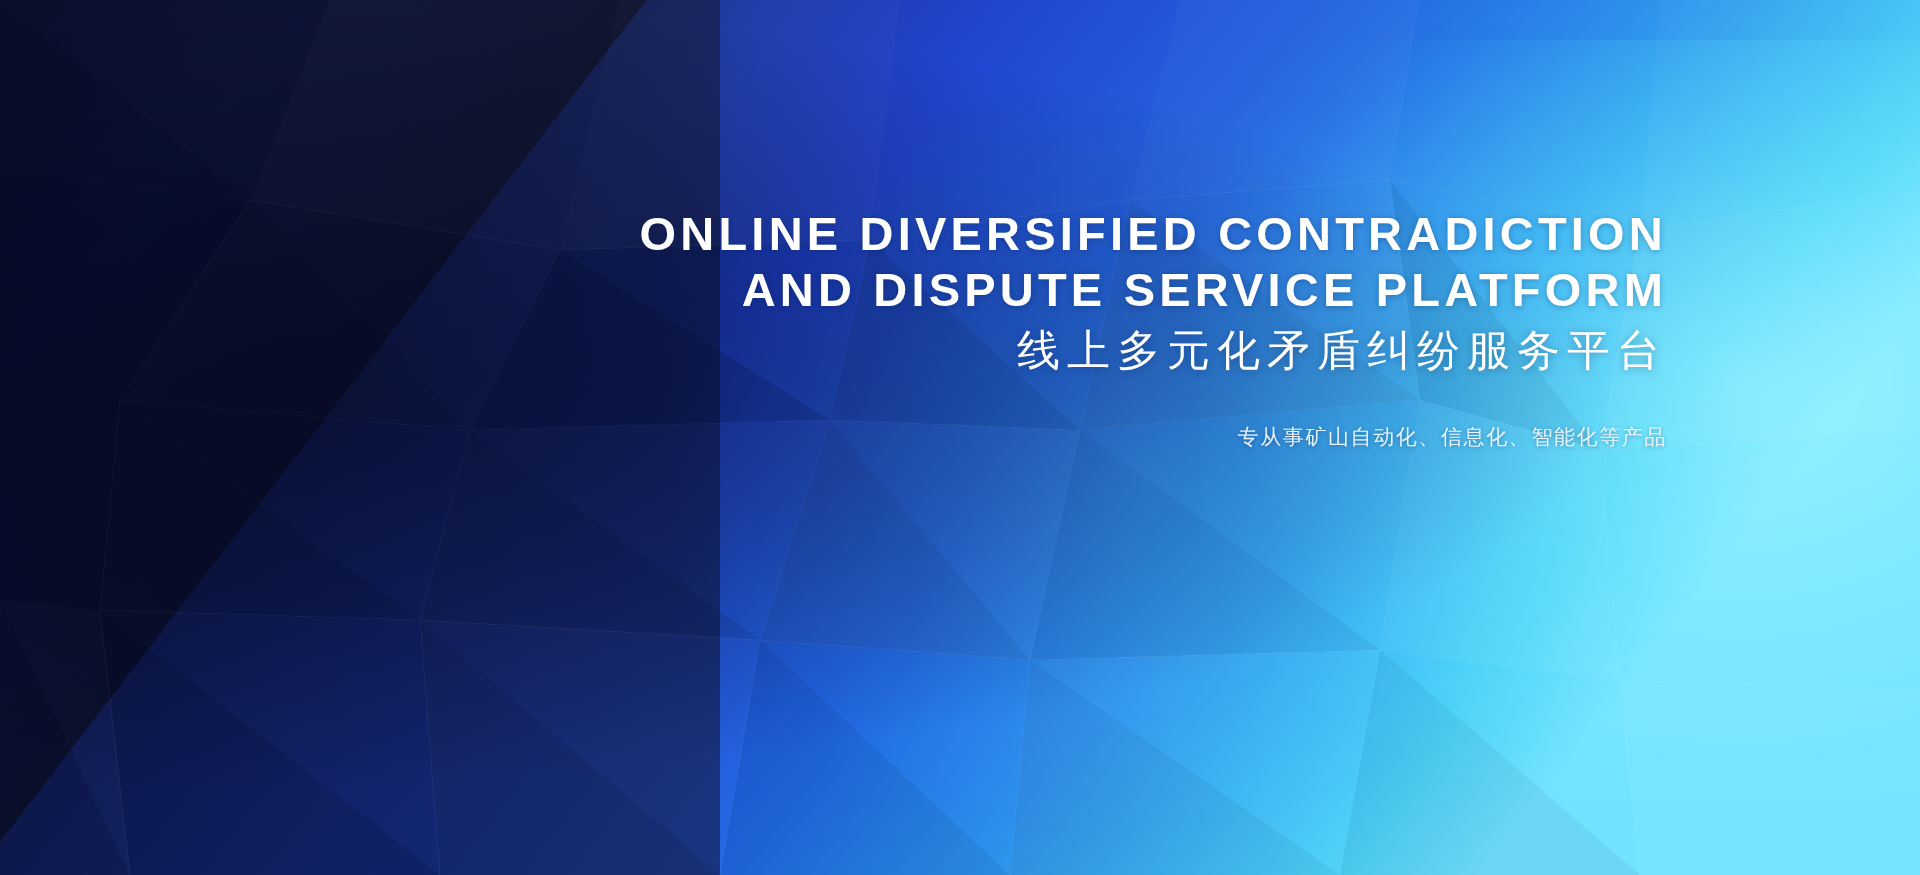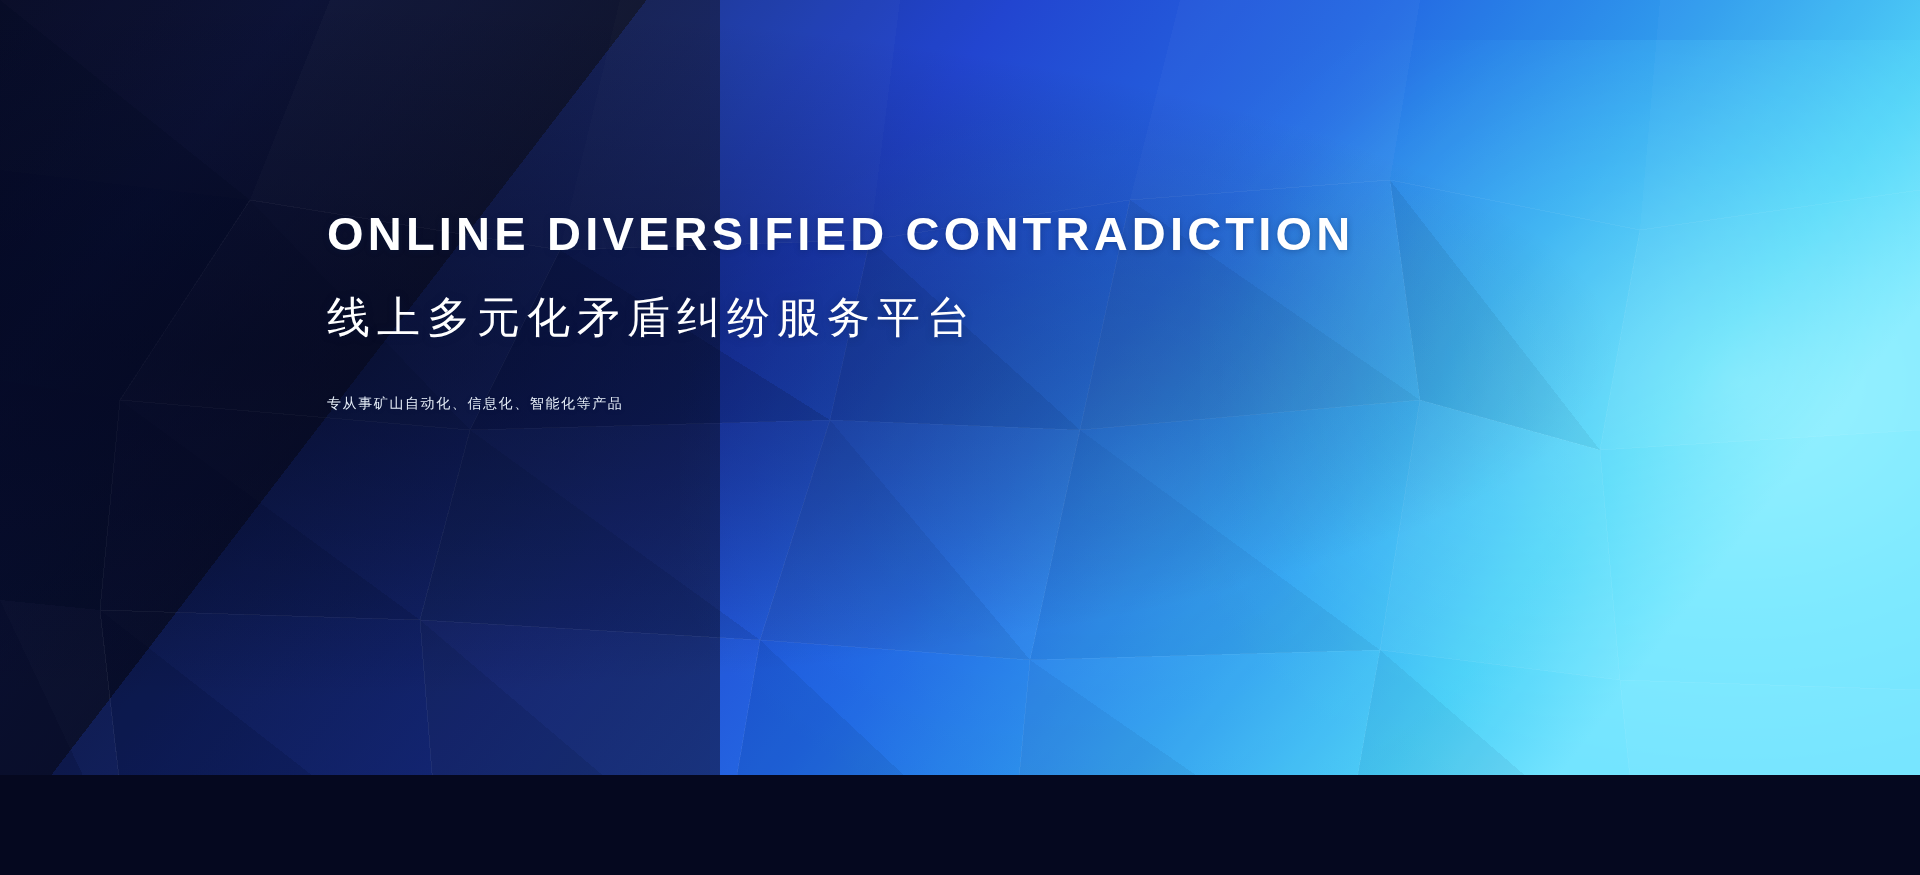--- a/index.html
+++ b/index.html
@@ -3,24 +3,25 @@
 <meta charset="utf-8">
 <style>
   html, body {
     margin: 0;
     padding: 0;
     background: #05081f;
   }
   #banner {
     position: relative;
     width: 1920px;
-    height: 775px;
+    height: 875px;
     overflow: hidden;
     font-family: "Liberation Sans", "DejaVu Sans", sans-serif;
     background: #0a1242;
+    text-align: right;
   }
   #bg-svg {
     position: absolute;
     top: 0; left: 0;
     width: 1920px;
     height: 875px;
     display: block;
   }
   
   .glow {
@@ -62,27 +63,27 @@
     letter-spacing: 4.2px;
     white-space: nowrap;
     text-shadow: 0 1px 6px rgba(0,25,70,0.30);
   }
   #cn-heading {
     color: #ffffff;
     font-size: 43px;
     line-height: 52px;
     font-weight: 400;
     letter-spacing: 7px;
-    margin-top: 29px;
+    margin-top: 6px;
     white-space: nowrap;
     text-shadow: 0 1px 8px rgba(0,25,70,0.35);
   }
   .sub-line {
     color: #eef6ff;
-    font-size: 14px;
+    font-size: 21px;
     line-height: 37px;
     font-weight: 400;
     letter-spacing: 1.6px;
     white-space: nowrap;
     opacity: 0.96;
     text-shadow: 0 1px 5px rgba(0,20,60,0.35);
   }
   #sub-block { margin-top: 42px; }
 </style>
 </head>
@@ -180,20 +181,21 @@
       <path d="M1640,230 L1600,450 L1620,680 L1640,875"></path>
     </g>
   </svg>
 
   <div class="glow" id="glow-center"></div>
   <div class="glow" id="glow-right"></div>
   <div id="vignette"></div>
 
   <div id="content">
     <div class="eng-line">ONLINE DIVERSIFIED CONTRADICTION</div>
+    <div class="eng-line">AND DISPUTE SERVICE PLATFORM</div>
 
     <div id="cn-heading">线上多元化矛盾纠纷服务平台</div>
 
     <div id="sub-block">
       <div class="sub-line">专从事矿山自动化、信息化、智能化等产品</div>
     </div>
   </div>
 
 </div>
 

